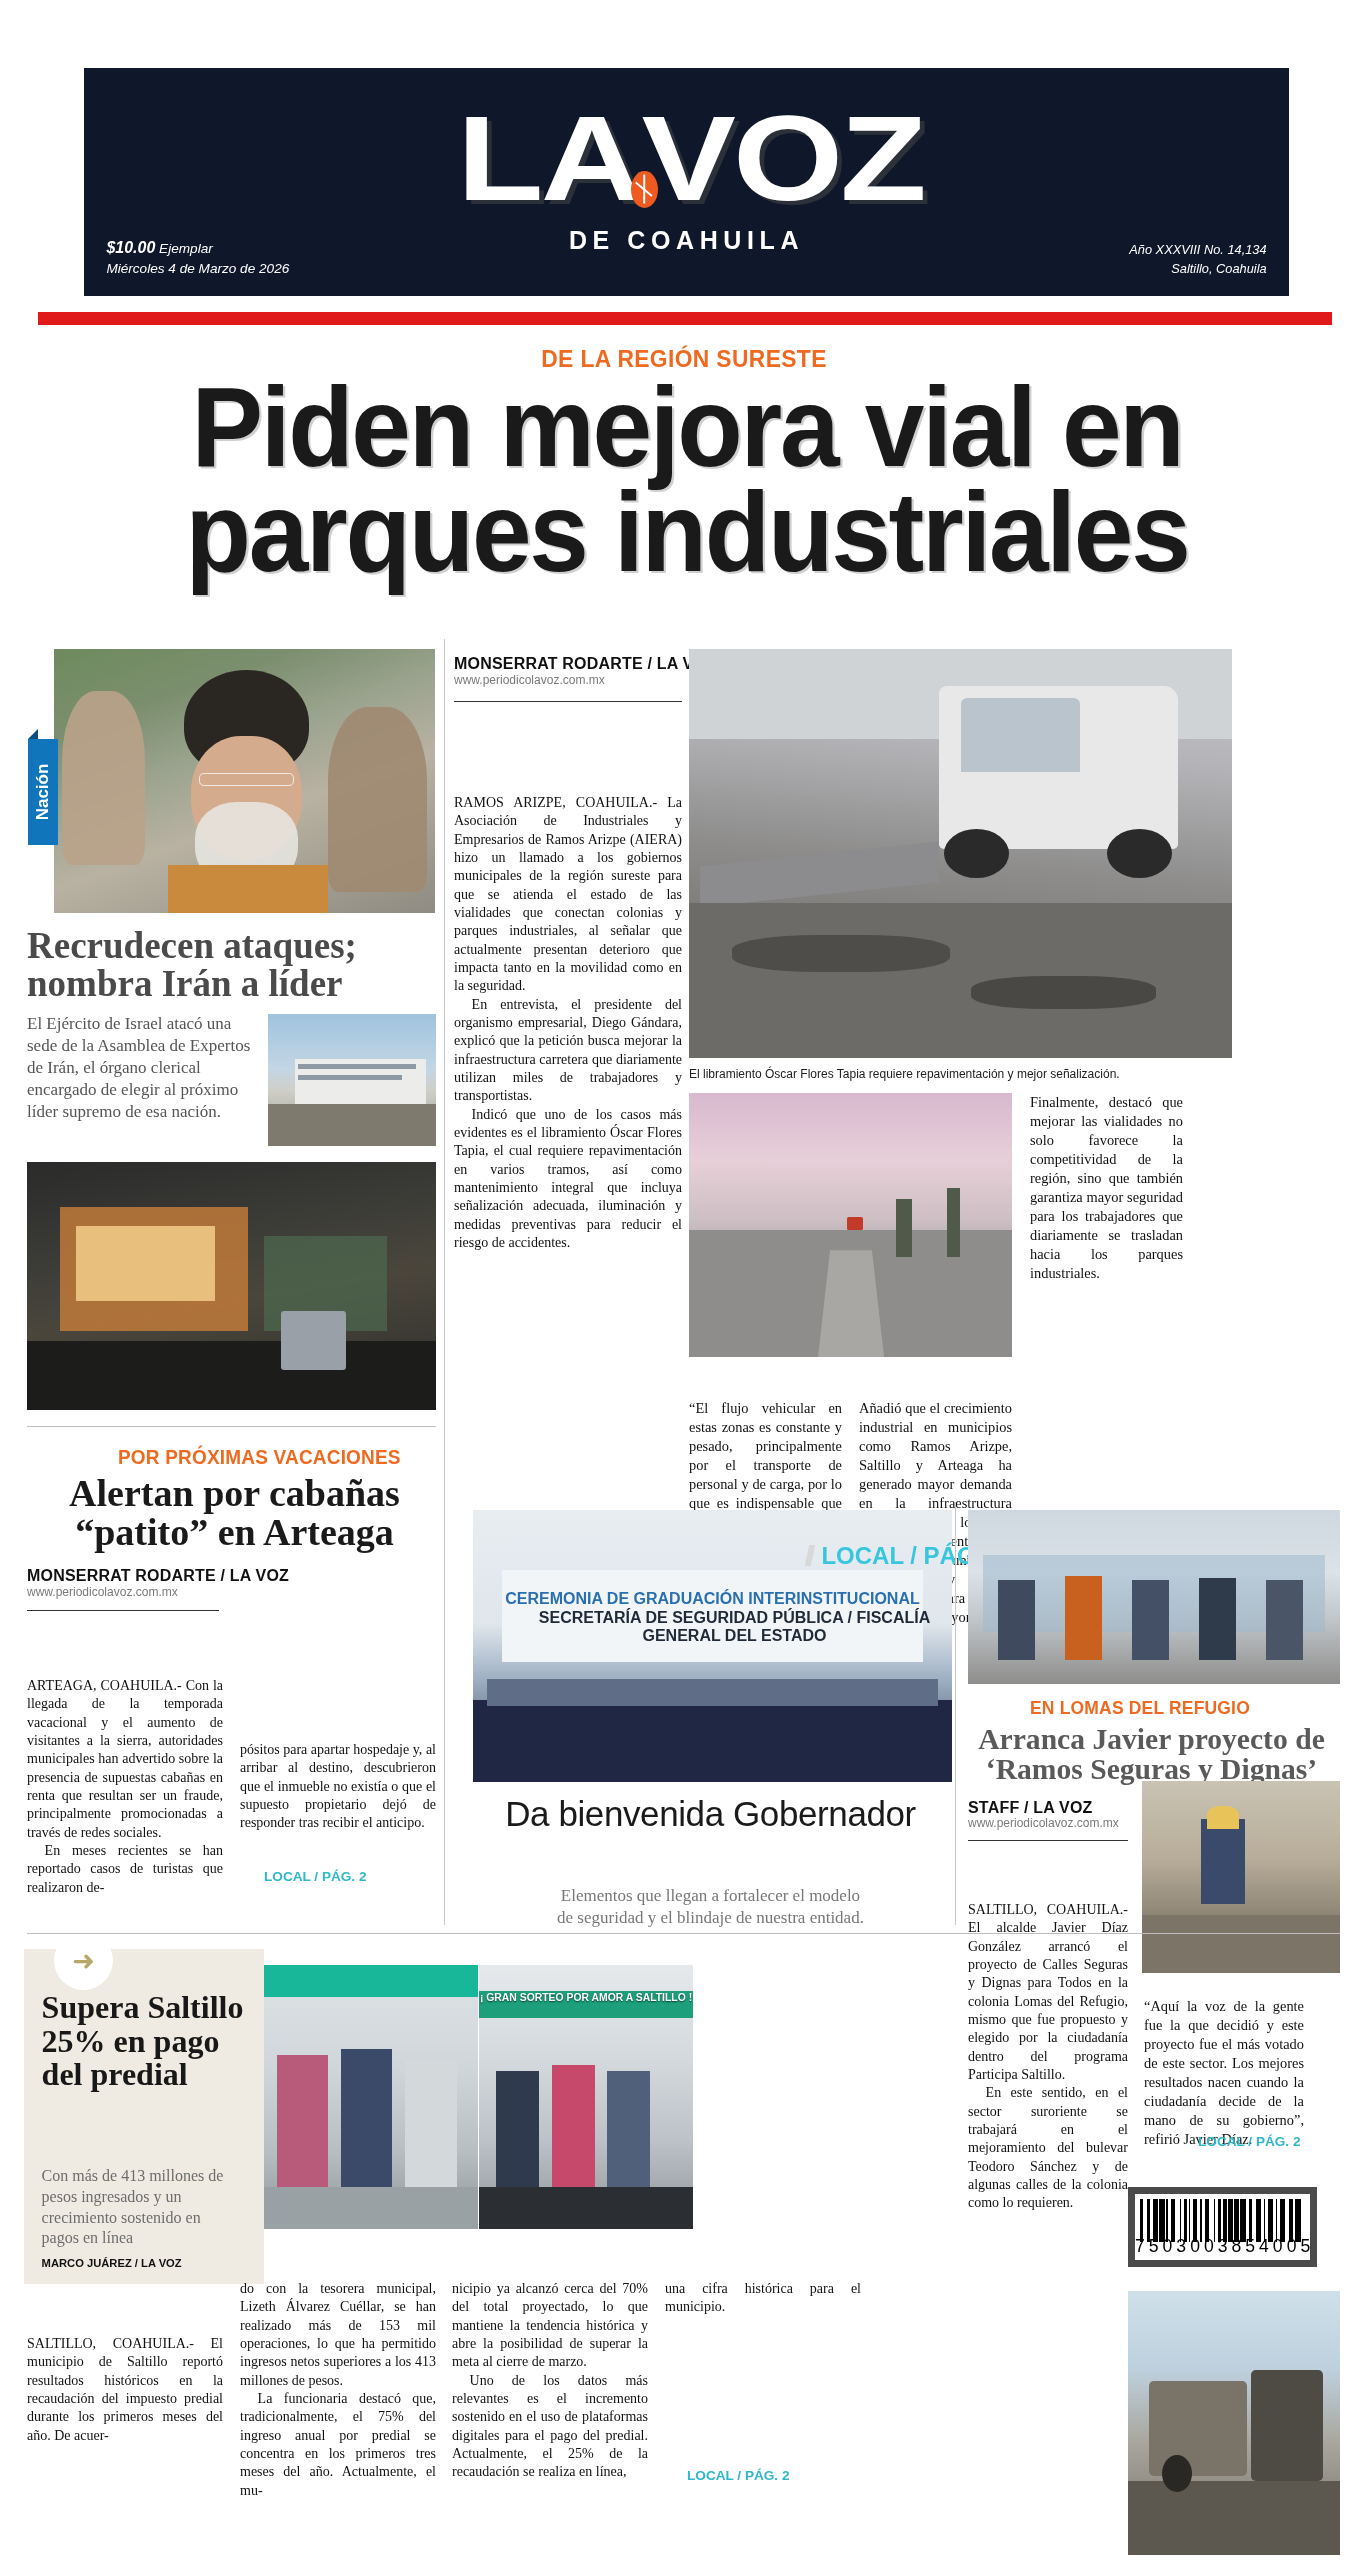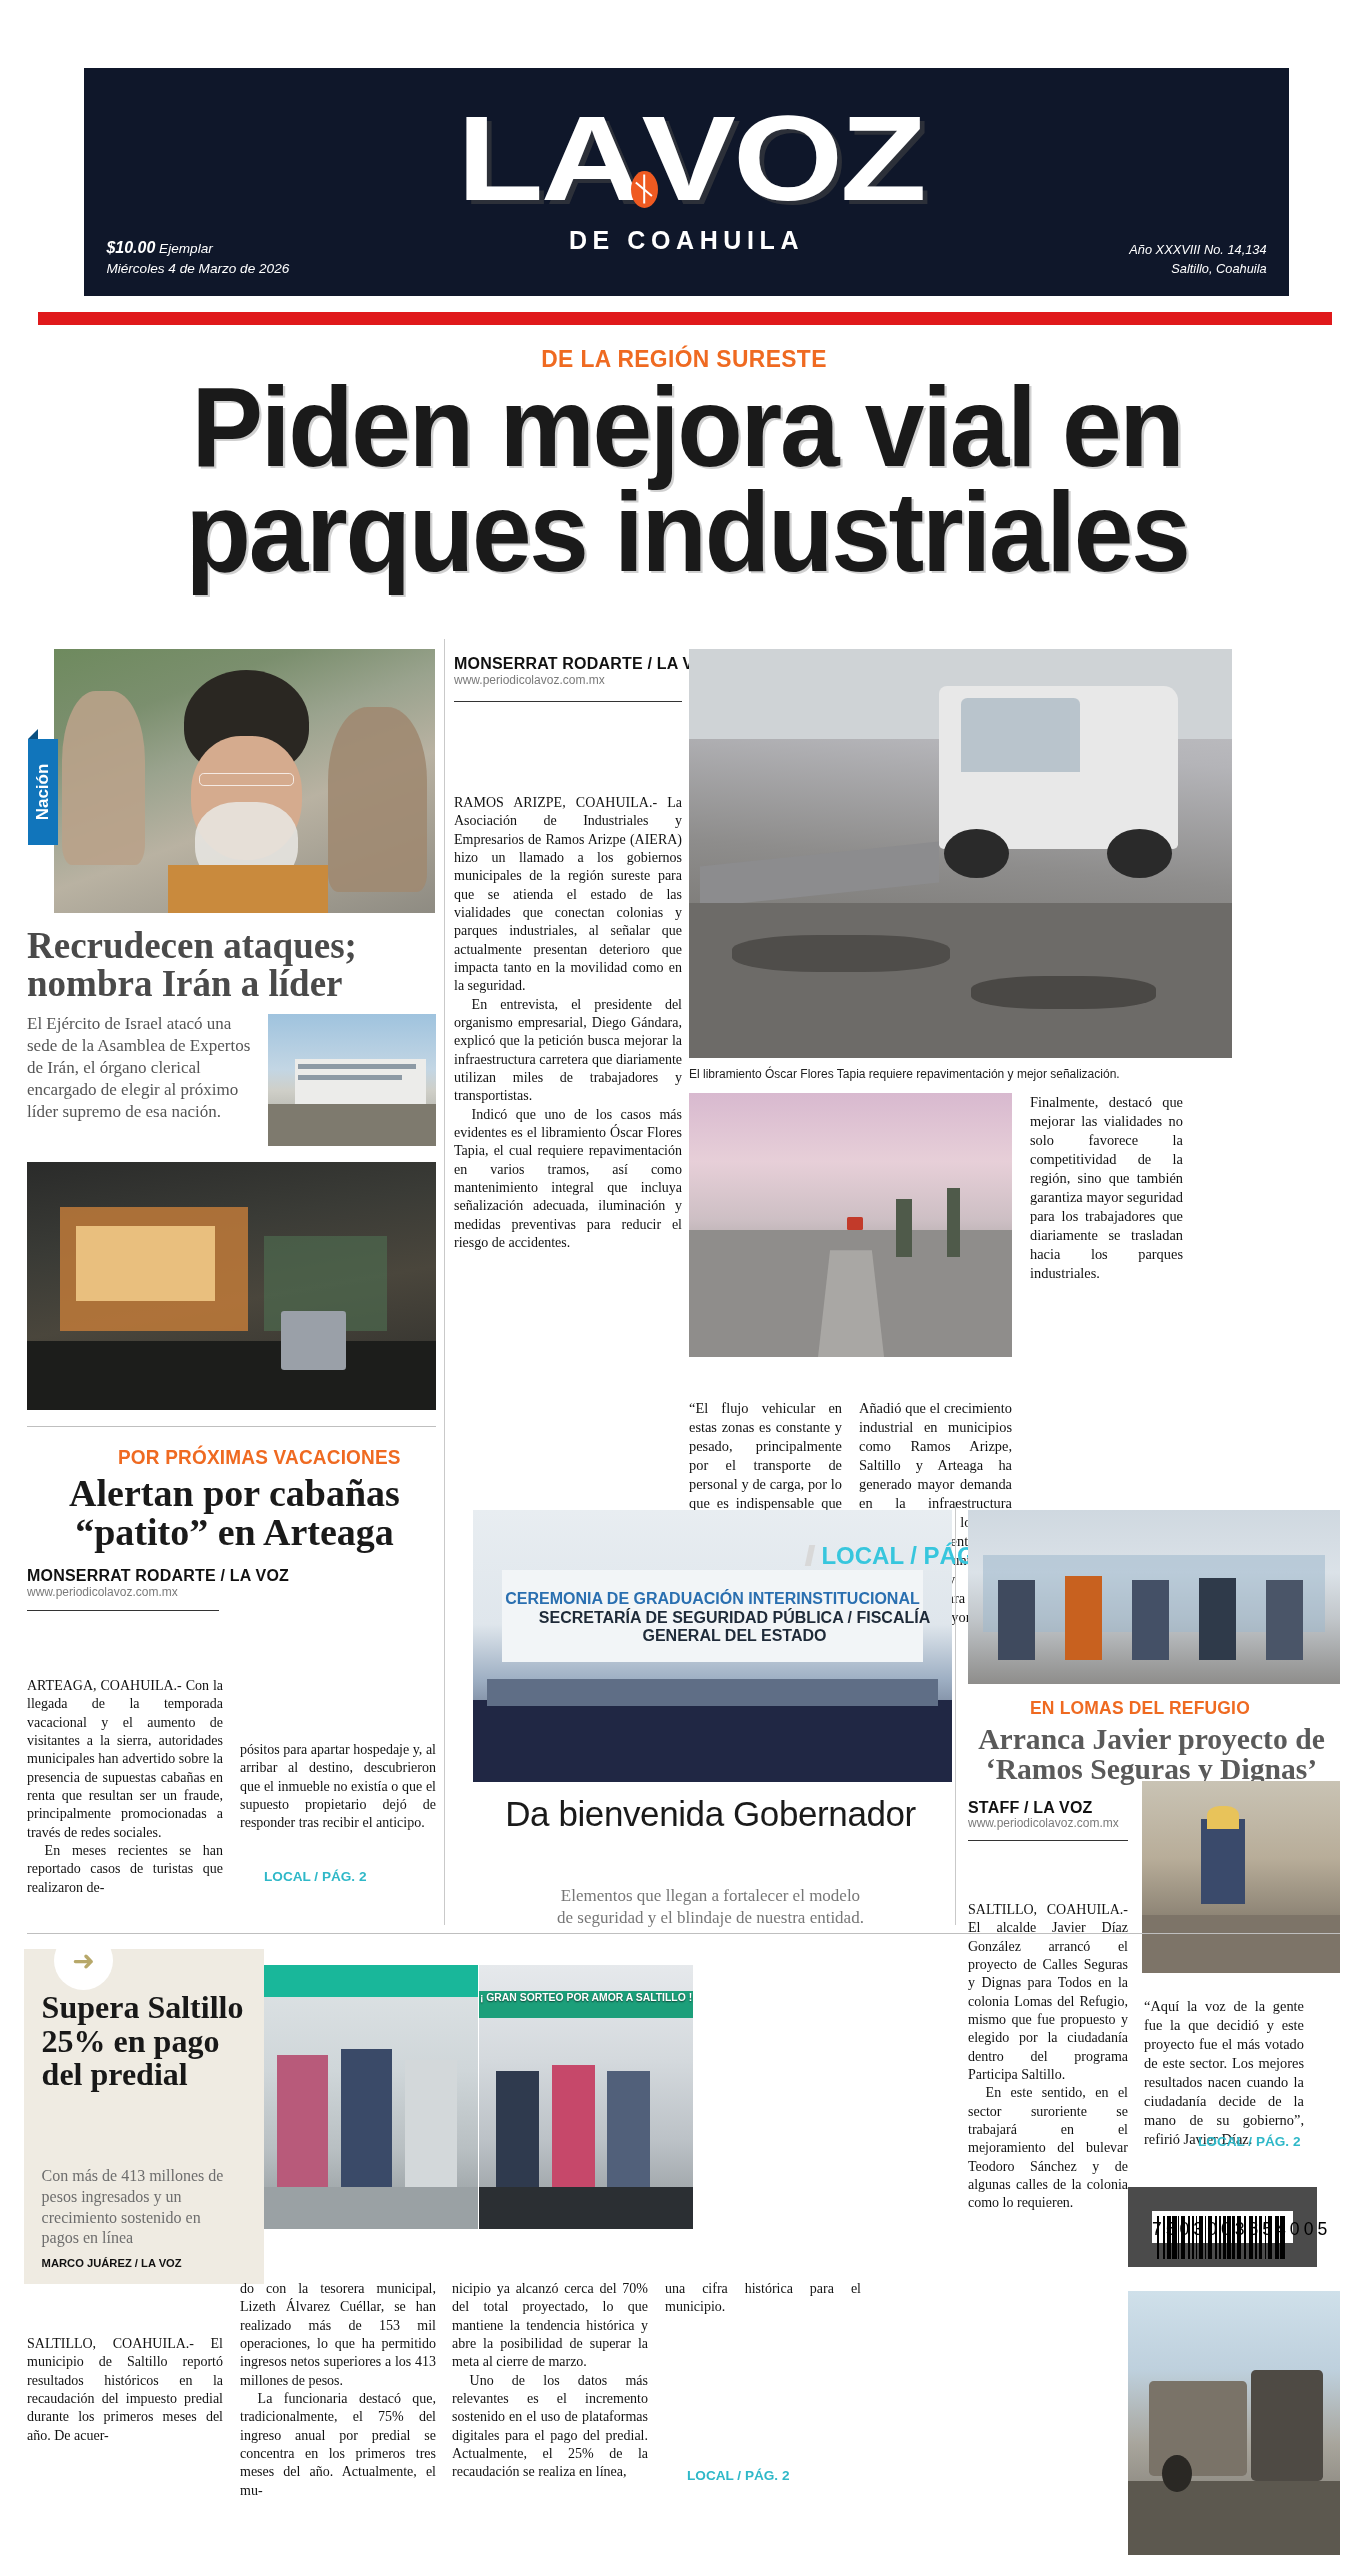--- a/index.html
+++ b/index.html
@@ -277,21 +277,21 @@
     position: absolute; left: 17.6px; top: 308px;
     font-family: "Liberation Sans", sans-serif;
     font-weight: bold; font-size: 11.2px; color: #111;
   }
 
   
   .barcode-box {
     position: absolute;
     left: 1128px; top: 2187px; width: 189px; height: 80px;
     background: #4b4b4b;
-    padding: 24px;
+    padding: 7px;
   }
   .barcode-inner { background: #fff; width: 100%; height: 100%; position: relative; }
   .bc-bars { position: absolute; left: 4.8px; right: 4.8px; top: 4.8px; height: 43px; }
   .bc-bars i {
     position: absolute; top: 0; height: 100%;
     background: #000; display: block;
   }
   .bc-num {
     position: absolute; left: 0; right: 0; bottom: 3.2px;
     text-align: center;

